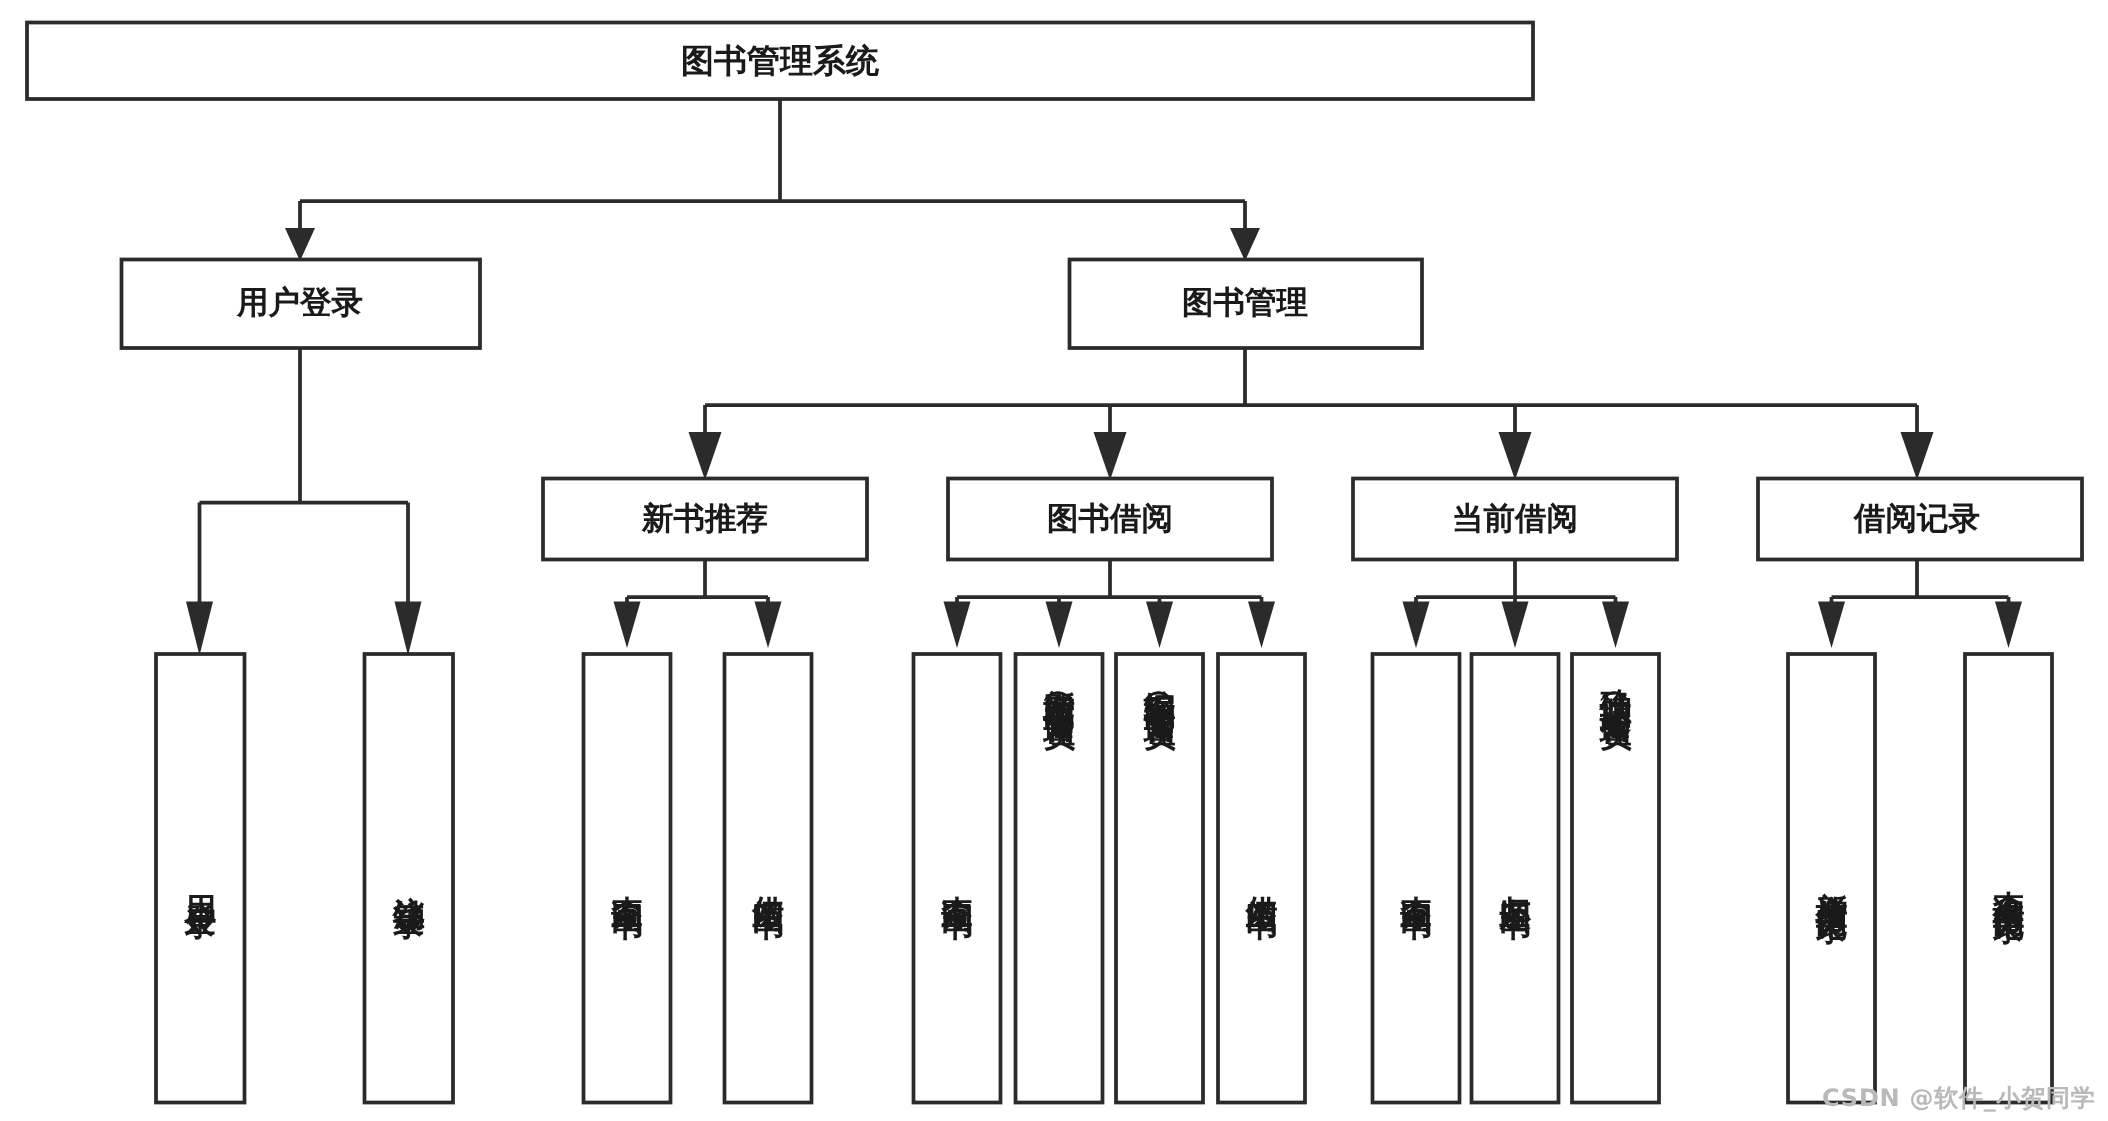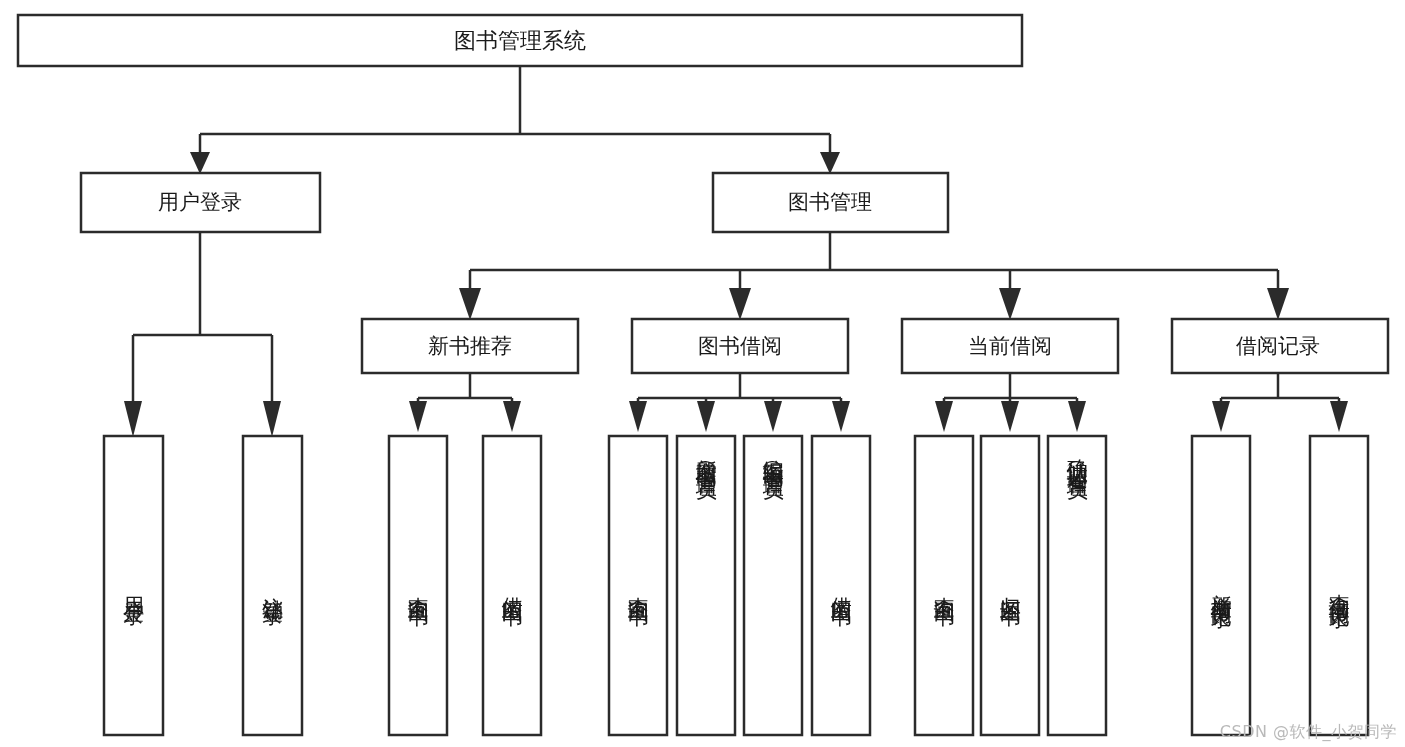--- a/index.html
+++ b/index.html
@@ -11,20 +11,21 @@
     width: 1405px;
     height: 747px;
     font-family: "DejaVu Sans", "Liberation Sans", sans-serif;
     overflow: hidden;
   }
   #diagram-root {
     position: relative;
     width: 1405px;
     height: 747px;
     background: #ffffff;
+    font-weight: bold;
   }
   svg#flow {
     position: absolute;
     left: 0;
     top: 0;
     width: 1405px;
     height: 747px;
     display: block;
   }
   .node-box {

